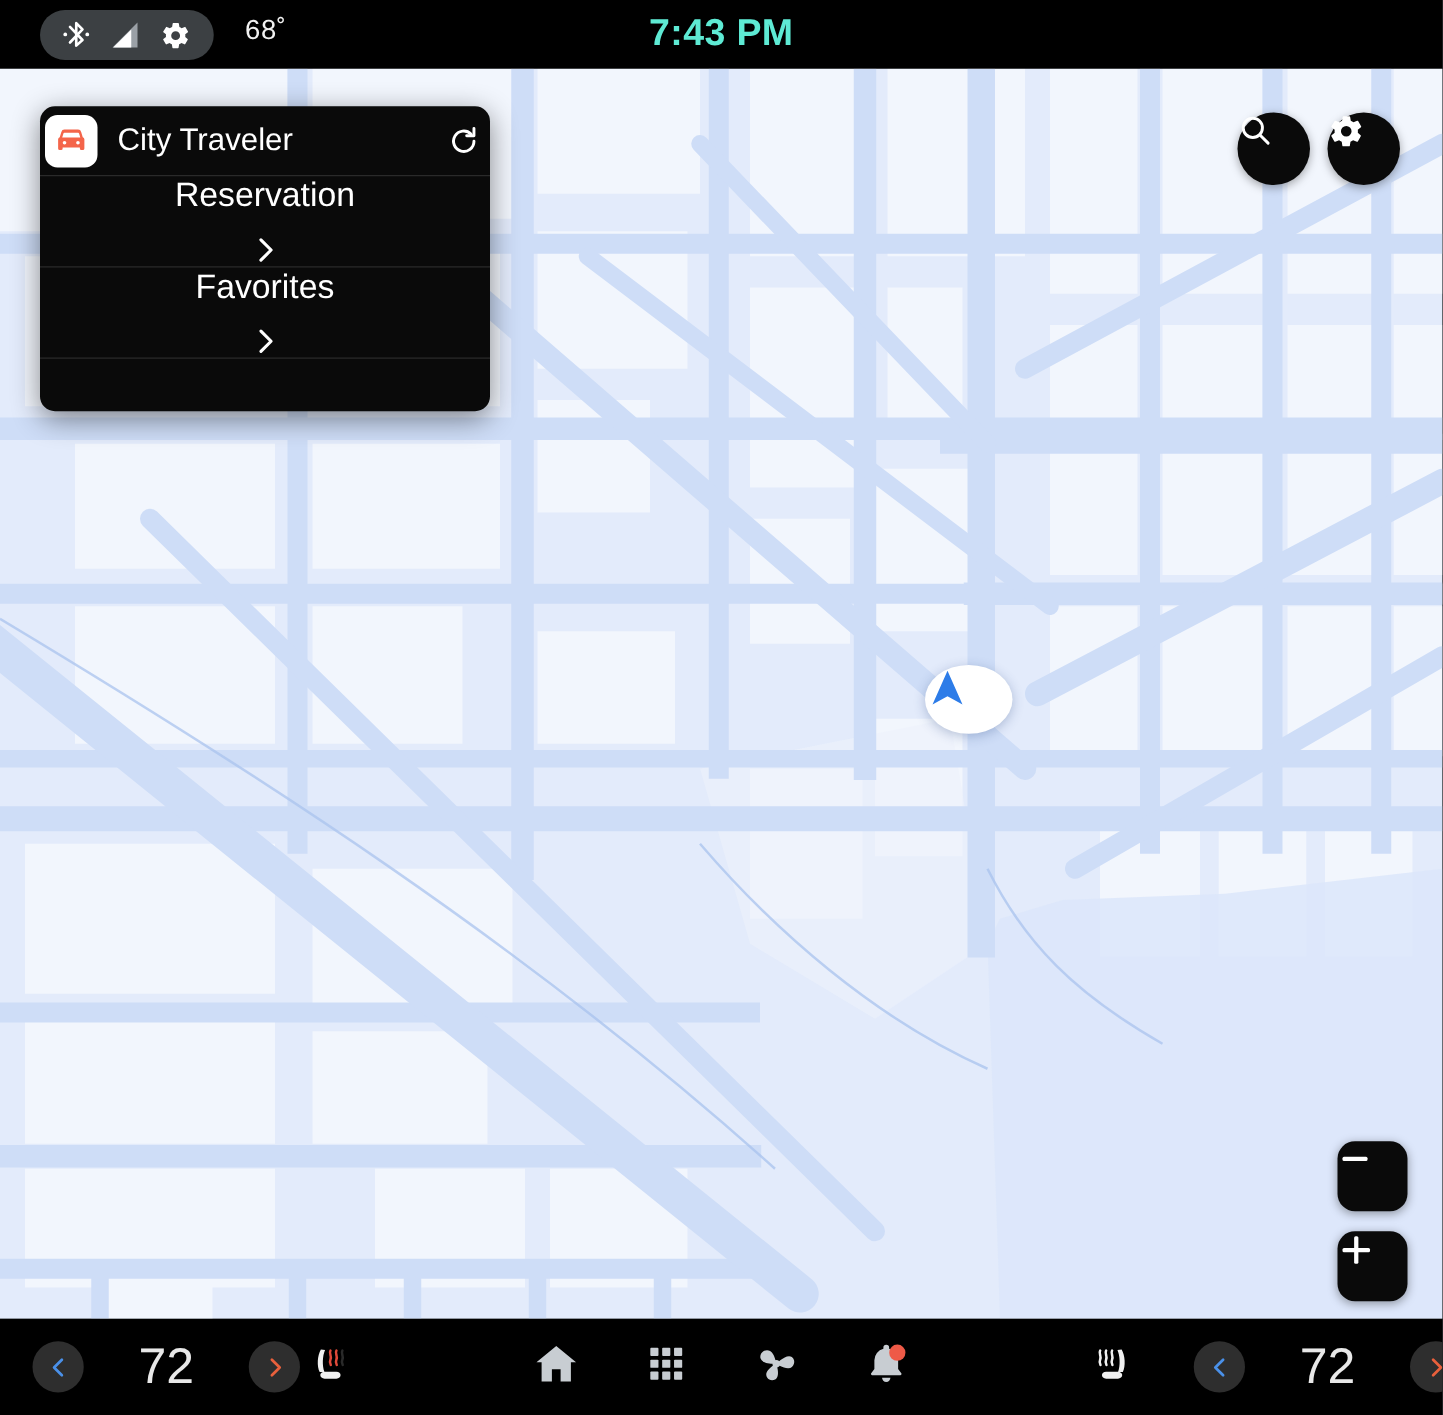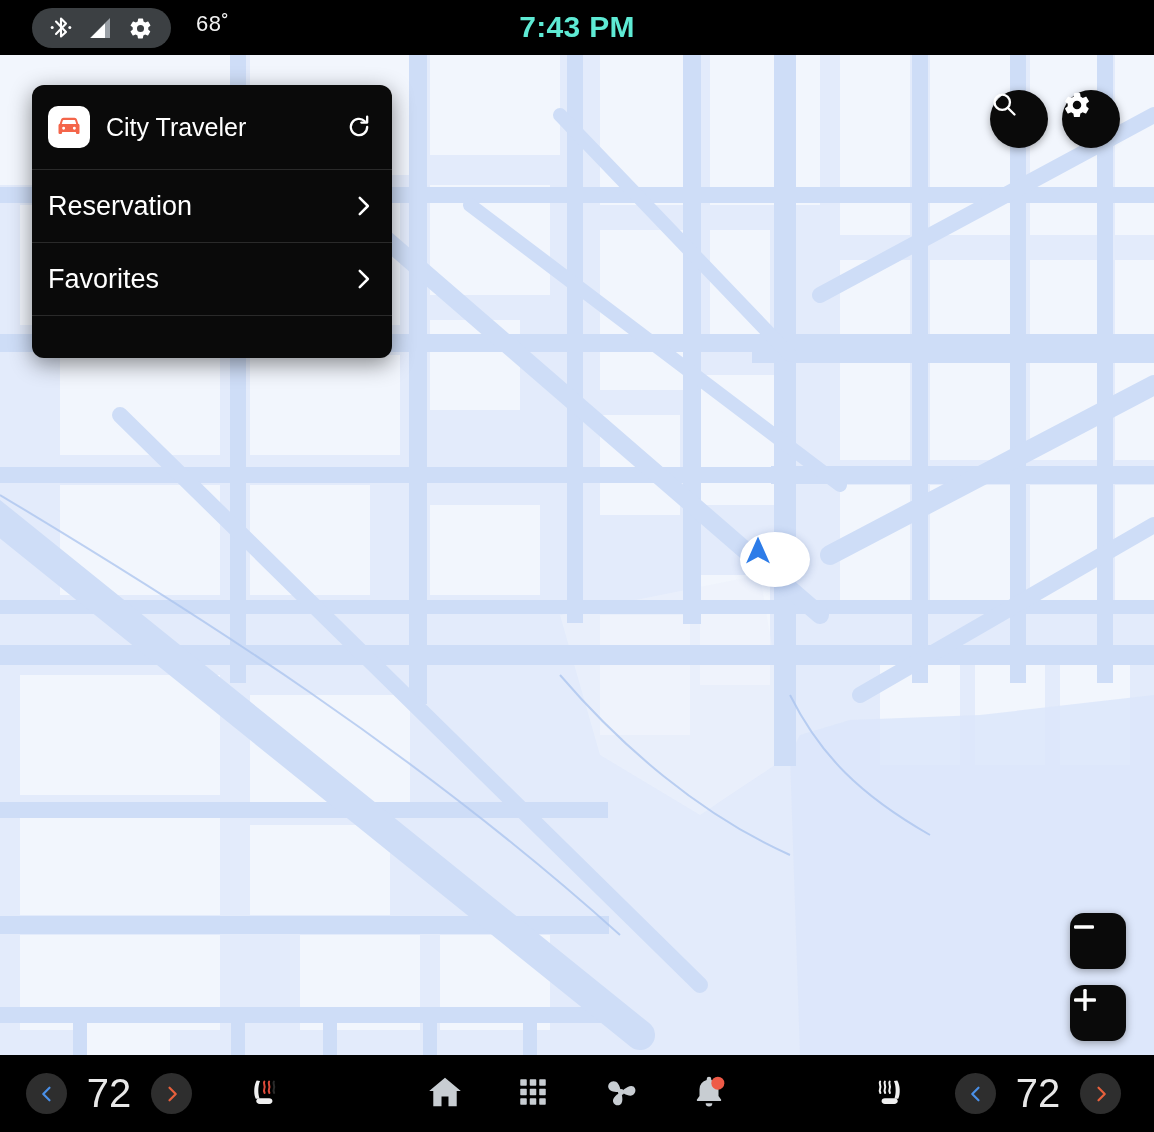--- a/index.html
+++ b/index.html
@@ -61,44 +61,45 @@
   #btn-zoom-out { left:1070px; top:858px; }
   #btn-zoom-in  { left:1070px; top:930px; }
 
   
   #app-panel {
     position:absolute; left:32px; top:85px; width:360px;
     background:#0A0A0A; border-radius:12px; overflow:hidden;
     box-shadow:0 6px 22px rgba(0,0,0,.45);
   }
   #panel-header {
-    display:flex; align-items:center; height:85px; padding:0 16px;
+    display:flex; align-items:center; height:56px; padding:0 4px;
     border-bottom:1px solid #2A2A2A;
   }
   #app-icon {
     width:42px; height:42px; border-radius:10px; background:#fff;
     display:flex; align-items:center; justify-content:center; flex:0 0 auto;
   }
   #app-title { color:#fff; font-size:25px; margin-left:16px; flex:1 1 auto; }
   #btn-refresh { width:34px; height:34px; display:flex; align-items:center; justify-content:center; }
 
   .menu-row {
     display:flex; align-items:center; height:73px; padding:0 16px;
     border-bottom:1px solid #2A2A2A;
+    flex-direction:column;
   }
   .menu-row:last-of-type { border-bottom:none; }
   .menu-label { color:#fff; font-size:27px; flex:1 1 auto; }
   .chev { width:26px; height:26px; flex:0 0 auto; }
   #panel-foot { height:42px; }
 
   
   #bottombar {
     position:absolute; left:0; top:1055px; width:1154px; height:77px; background:#000;
   }
-  .temp-group { position:absolute; top:0; height:77px; display:flex; align-items:center; }
+  .temp-group { position:absolute; top:0; height:77px; display:flex; align-items:center;gap:24px; }
   #temp-left  { left:26px; }
   #temp-right { left:955px; }
   .tbtn {
     width:41px; height:41px; border-radius:50%; background:#2E2E2E;
     display:flex; align-items:center; justify-content:center; flex:0 0 auto;
   }
   .tval { color:#E8E8E8; font-size:40px; font-weight:400; width:84px; text-align:center; }
 
   .bb-icon { position:absolute; top:0; height:77px; display:flex; align-items:center; justify-content:center; }
   #seat-left  { left:234px; width:54px; }

